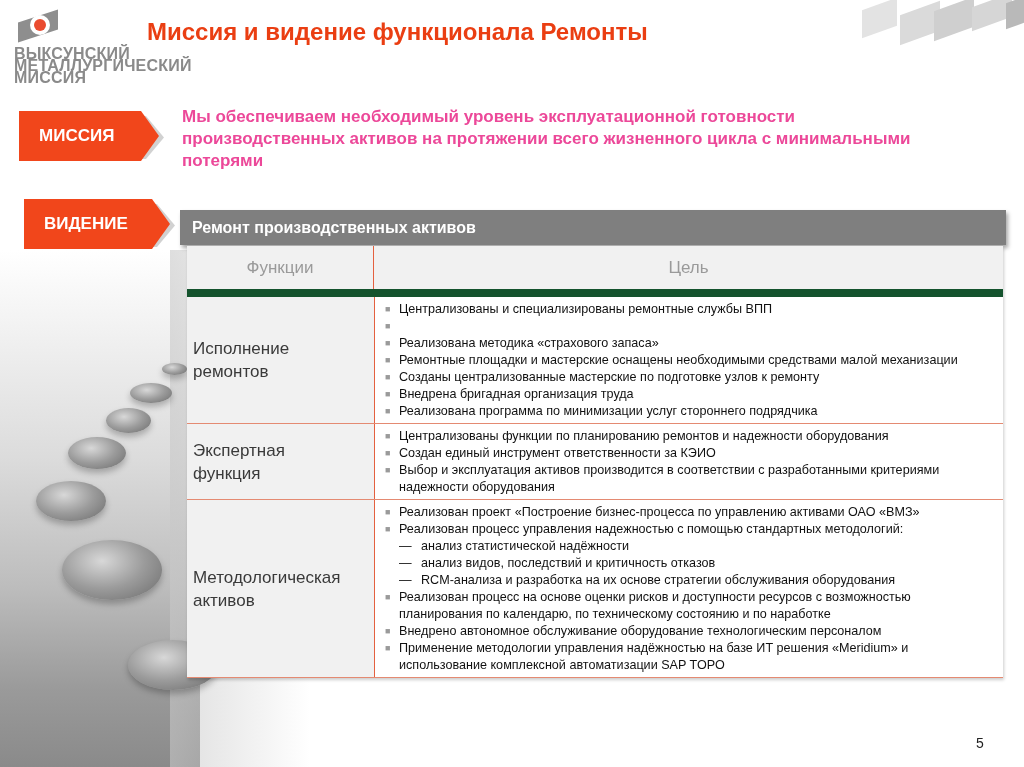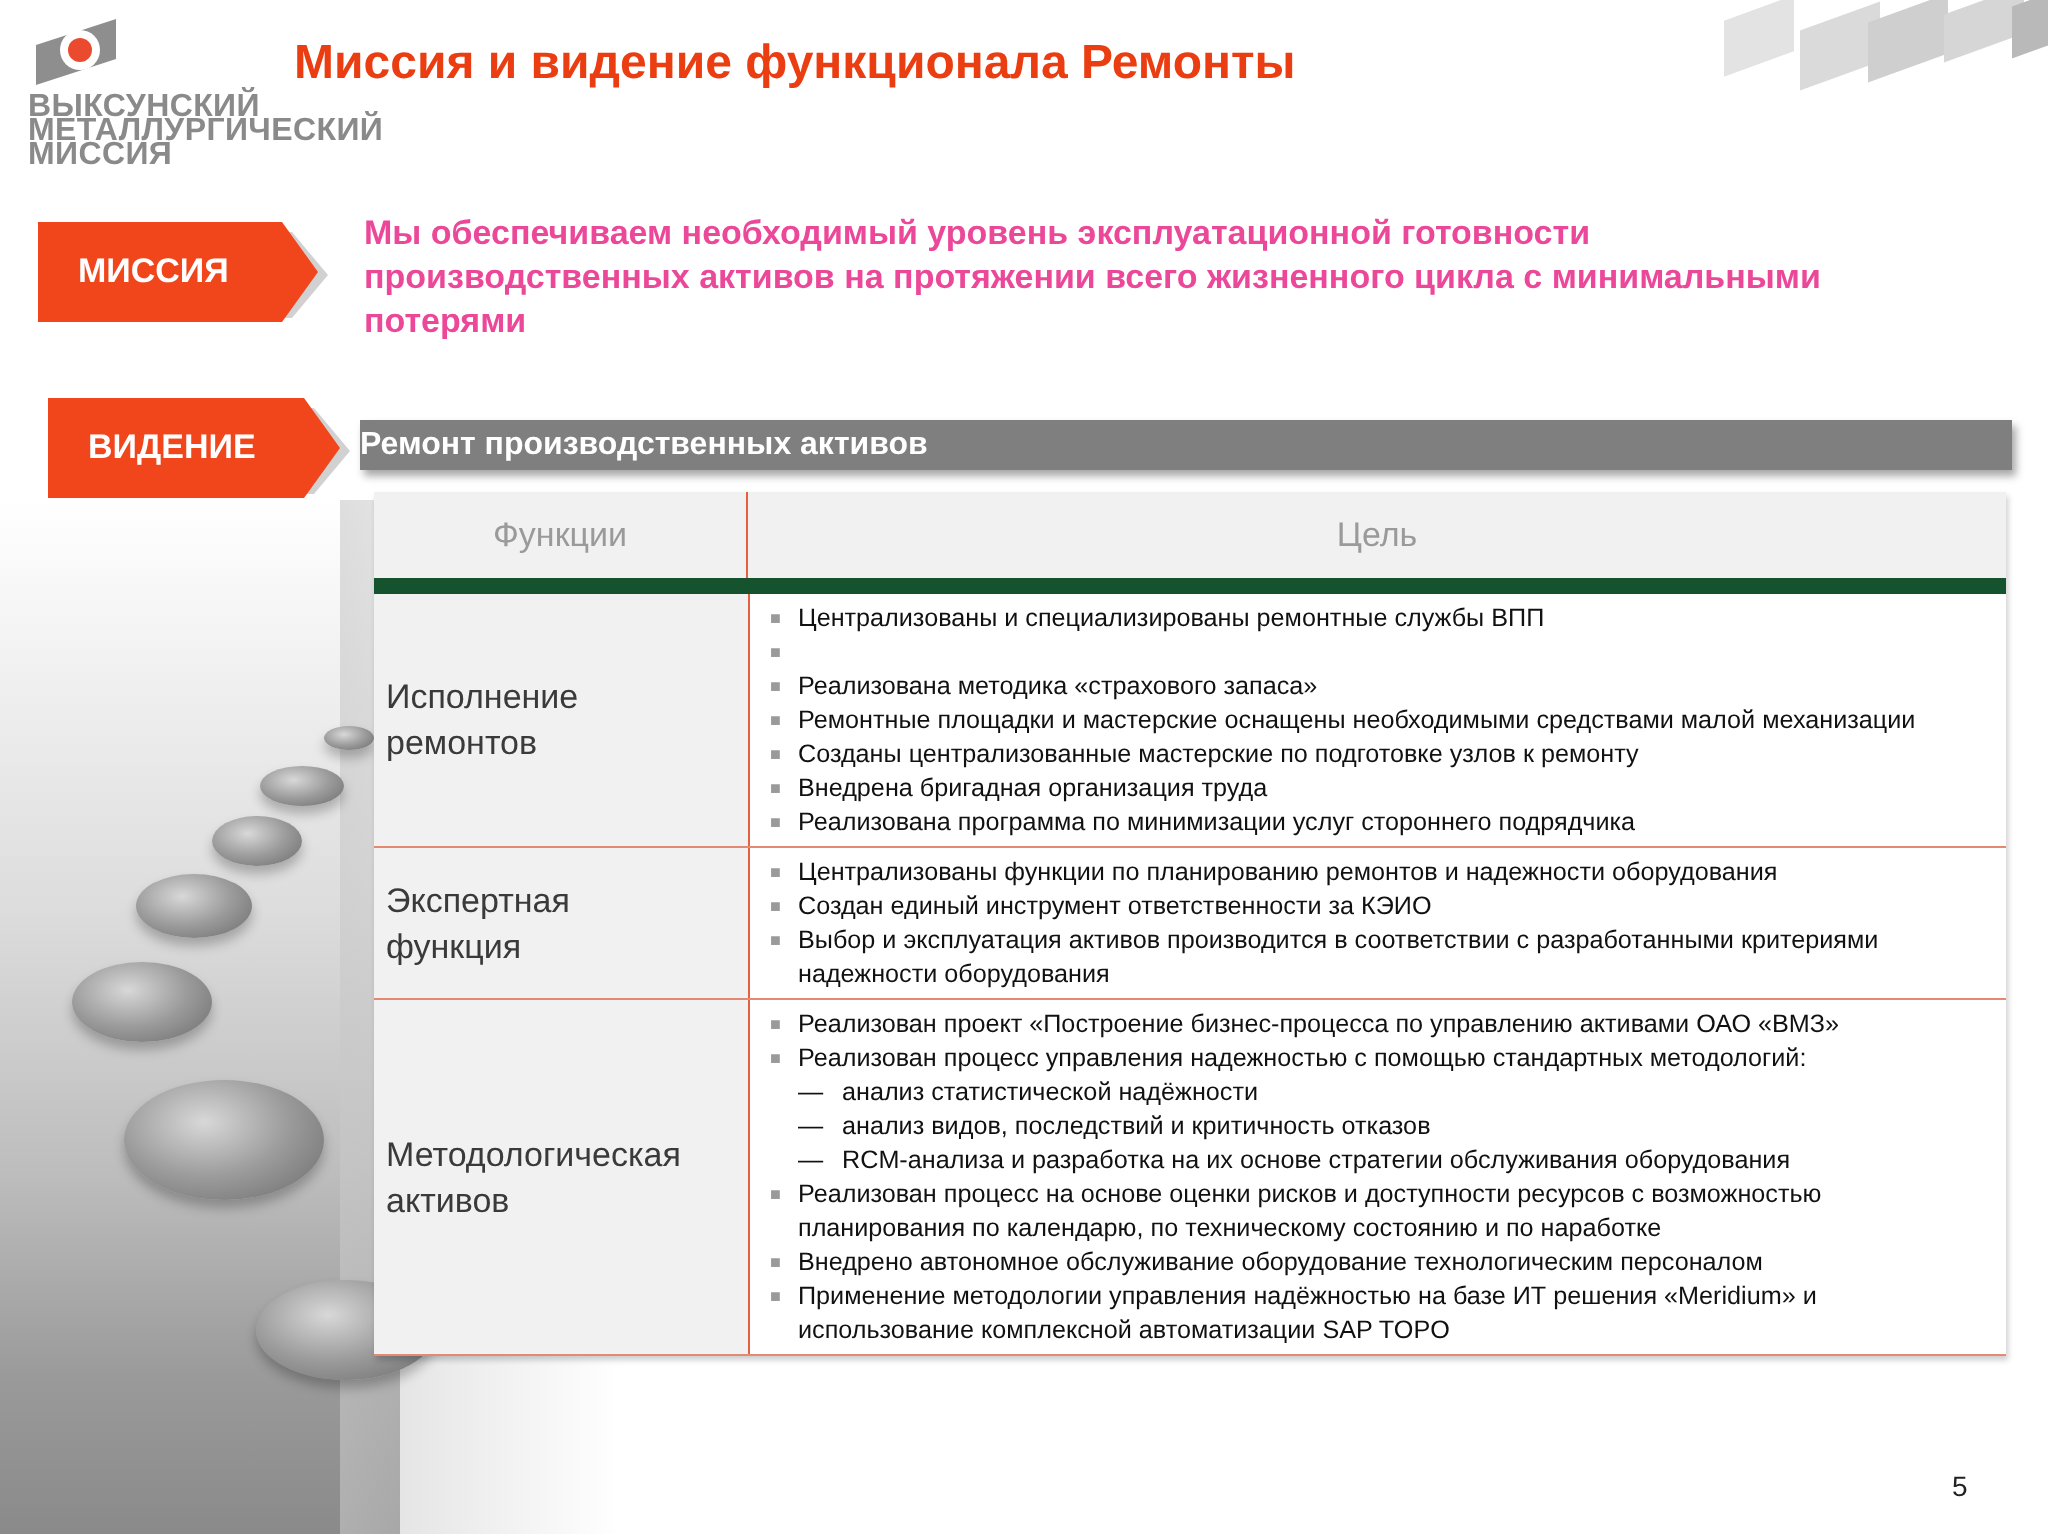--- a/index.html
+++ b/index.html
@@ -28,21 +28,21 @@
 
   
   .badge { position:absolute; height:50px; background:#f1461b; color:#ffffff; font-weight:bold; font-size:17px; display:flex; align-items:center; padding-left:20px; box-sizing:border-box;
     clip-path: polygon(0 0, calc(100% - 18px) 0, 100% 50%, calc(100% - 18px) 100%, 0 100%); }
   .badge-shadow { position:absolute; height:43px; background:rgba(0,0,0,0.18);
     clip-path: polygon(0 0, calc(100% - 18px) 0, 100% 50%, calc(100% - 18px) 100%, 0 100%); }
 
   .mission-text { position:absolute; left:182px; top:106px; width:740px; font-size:17px; line-height:22px; font-weight:bold; color:#ec4899; }
 
   
-  .vision-bar { position:absolute; left:180px; top:210px; width:826px; height:25px; background:#7f7f7f; color:#ffffff; font-weight:bold; font-size:16px; display:flex; align-items:center; padding-left:0; box-sizing:border-box; box-shadow:2px 3px 4px rgba(0,0,0,0.35); }
+  .vision-bar { position:absolute; left:180px; top:210px; width:826px; height:35px; background:#7f7f7f; color:#ffffff; font-weight:bold; font-size:16px; display:flex; align-items:center; padding-left:12px; box-sizing:border-box; box-shadow:2px 3px 4px rgba(0,0,0,0.35); }
 
   
   .table { position:absolute; left:187px; top:246px; width:816px; background:#ffffff; box-shadow:1px 2px 3px rgba(0,0,0,0.2); border-bottom:1px solid #e48a72; }
   .thead { display:flex; height:43px; background:#f1f1f1; border-bottom:8px solid #14532d; }
   .th { display:flex; align-items:center; justify-content:center; color:#9a9a9a; font-size:17px; }
   .th.c1 { width:186px; border-right:1px solid #e4603f; }
   .th.c2 { flex:1; }
   .row { display:flex; border-bottom:1px solid #e48a72; }
   .row:last-child { border-bottom:none; }
   .cell-fn { width:188px; background:#f1f1f1; border-right:1px solid #e4603f; display:flex; align-items:center; padding-left:6px; box-sizing:border-box; font-size:17px; line-height:23px; color:#3a3a3a; }

